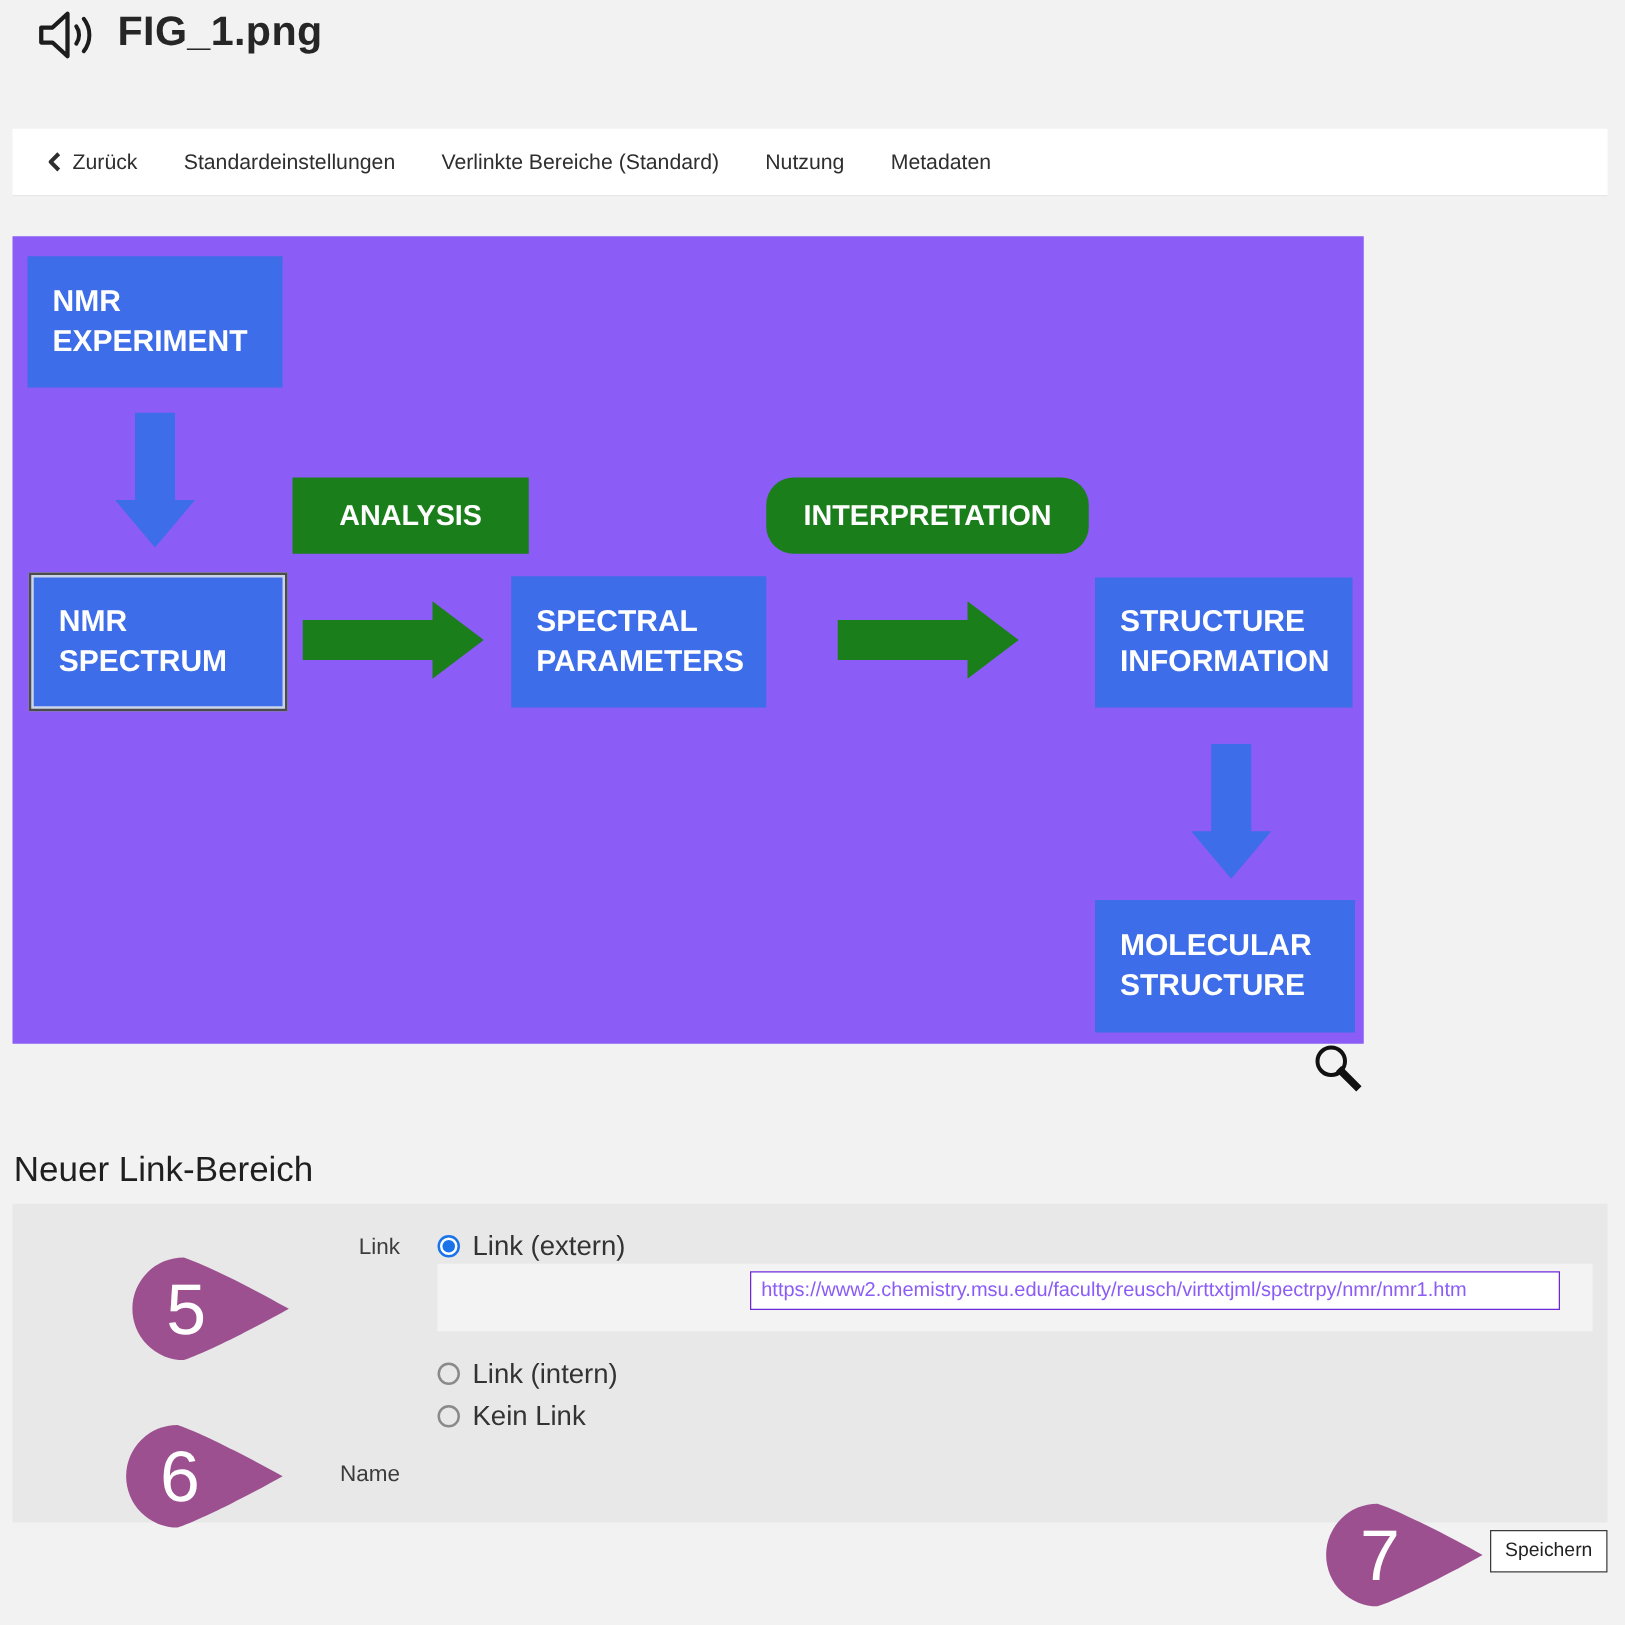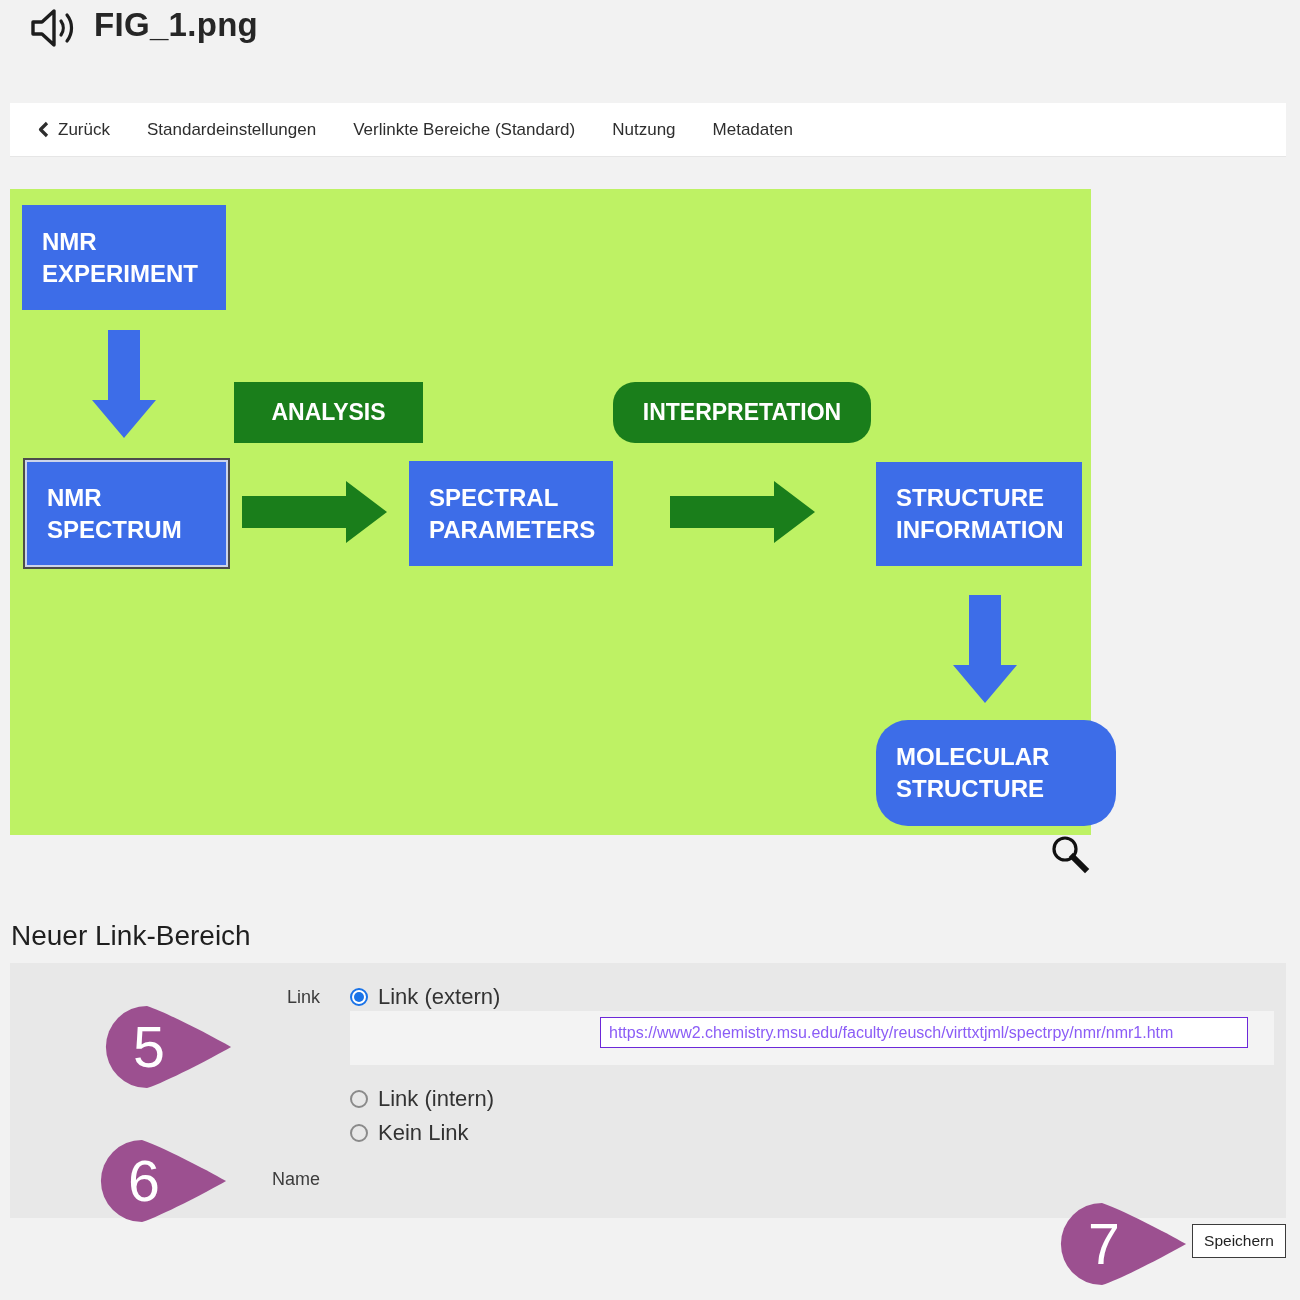--- a/index.html
+++ b/index.html
@@ -11,21 +11,21 @@
   .file-title { position:absolute; left:94px; top:6px; font-size:33px; font-weight:700; color:#262626; letter-spacing:.3px; }
 
   
   .navbar { position:absolute; left:10px; top:103px; width:1276px; height:54px; background:#ffffff;
             display:flex; align-items:center; gap:37px; padding-left:28px; box-sizing:border-box;
             font-size:17px; color:#2e2e2e; border-bottom:1px solid #e6e6e6; }
   .nav-item { cursor:pointer; white-space:nowrap; }
   .nav-back { display:flex; align-items:center; gap:9px; cursor:pointer; }
 
   
-  .image-panel { position:absolute; left:10px; top:189px; width:1081px; height:646px; background:#bef264; }
+  .image-panel { position:absolute; left:10px; top:189px; width:1081px; height:646px; background:#8b5cf6; }
   .dbox { position:absolute; display:flex; flex-direction:column; justify-content:center;
           color:#fff; font-weight:700; font-size:24px; line-height:1.32; padding-left:20px; box-sizing:border-box; }
   .dbox.blue  { background:var(--blue); }
   .dbox.green { background:var(--green); align-items:center; justify-content:center; padding:0; font-size:23px; }
   .selwrap { position:absolute; left:13px; top:269px; width:207px; height:111px; box-sizing:border-box;
              border:2px solid #4c4c4c; background:#ccd4ea; padding:2px; }
   .selwrap .dbox { position:relative; width:100%; height:100%; left:0; top:0; }
   .arrow { position:absolute; }
 
   .magnifier { position:absolute; left:1048px; top:834px; cursor:pointer; }
@@ -130,21 +130,21 @@
 
     <div class="dbox blue" style="left:866px; top:273px; width:206px; height:104px;">
       <span>STRUCTURE</span>
       <span>INFORMATION</span>
     </div>
 
     <svg class="arrow" style="left:943px; top:406px;" width="64" height="108" viewBox="0 0 64 108">
       <polygon points="16,0 48,0 48,70 64,70 32,108 0,70 16,70" fill="#3d6de8" class="fill-blue"></polygon>
     </svg>
 
-    <div class="dbox blue" style="left:866px; top:531px; width:240px; height:106px;border-radius:32px;">
+    <div class="dbox blue" style="left:866px; top:531px; width:208px; height:106px;">
       <span>MOLECULAR</span>
       <span>STRUCTURE</span>
     </div>
   </div>
 
   <span class="magnifier">
     <svg width="46" height="48" viewBox="0 0 46 48">
       <circle cx="17" cy="15" r="11" fill="none" stroke="#111" stroke-width="3.2"></circle>
       <path d="M25 23 L37 35" stroke="#111" stroke-width="6" stroke-linecap="square"></path>
     </svg>

